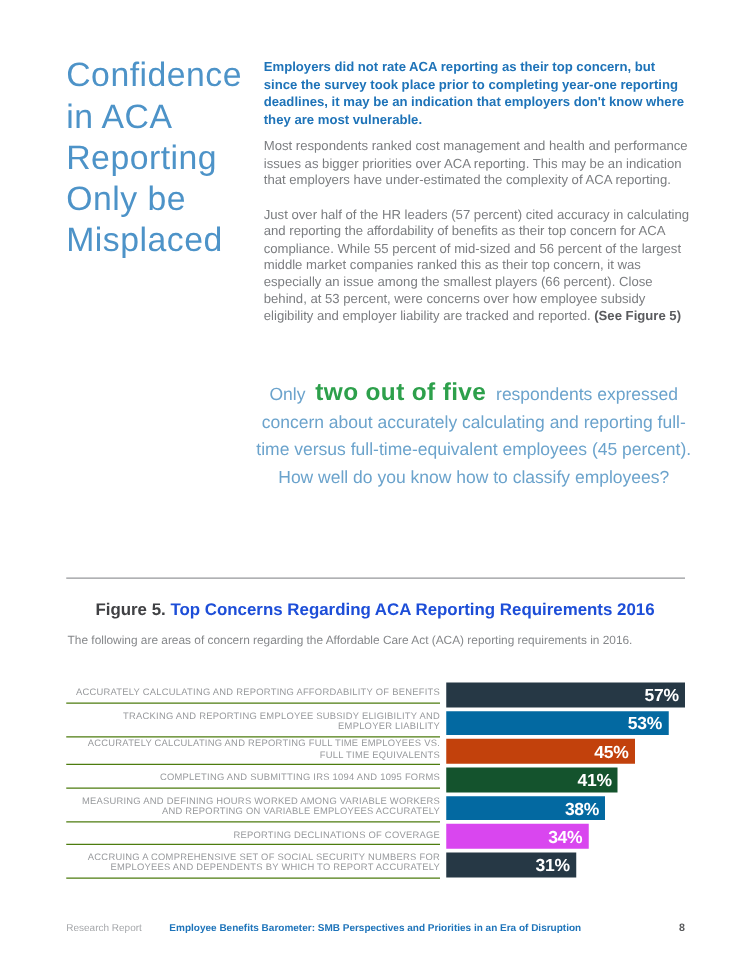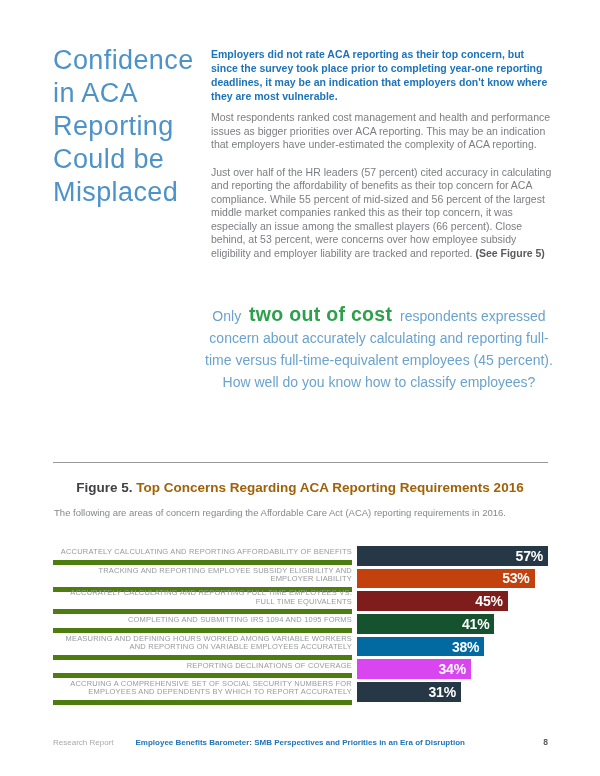--- a/index.html
+++ b/index.html
@@ -52,21 +52,21 @@
     position:absolute; left:53px; top:462px; width:495px; height:1px;
     background:#96989b; border:none;
   }
   
   .figure-title {
     position:absolute; left:0; top:480px; width:600px;
     text-align:center;
     font-size:13.5px; font-weight:bold;
   }
   .fig-label { color:#404144; }
-  .fig-name  { color:#a16207; }
+  .fig-name  { color:#1d4ed8; }
   .figure-sub {
     position:absolute; left:0; top:507px; width:560px;
     text-align:center;
     font-size:9.5px; color:#85878a;
   }
   
   .chart {
     position:absolute; left:53px; top:545px; width:495px;
   }
   .chart-row {
@@ -77,21 +77,21 @@
     width:299px;
     display:flex; flex-direction:column; justify-content:center;
   }
   .chart-label {
     display:block; width:100%;
     text-align:right;
     font-size:7.5px; line-height:8.5px; letter-spacing:0.2px;
     text-transform:uppercase;
     color:#97999c;
     padding-bottom:3px;
-    border-bottom:5px solid #4d7c0f;
+    border-bottom:1px solid #4d7c0f;
   }
   .bar-area {
     width:191px; margin-left:5px;
     position:relative;
   }
   .bar {
     height:19.5px; margin-top:1px;
     background:#263845;
     display:flex; align-items:center; justify-content:flex-end;
     padding-right:5px;
@@ -110,30 +110,30 @@
   .footer-page   { color:#58595b; font-weight:bold; margin-left:auto; font-size:8.5px; }
 </style>
 </head>
 <body>
 
 <div class="page">
 
   <h1 class="page-title">Confidence
 in ACA
 Reporting
-Could be
+Only be
 Misplaced</h1>
 
   <div class="text-col">
     <p class="lead">Employers did not rate ACA reporting as their top concern, but since the survey took place prior to completing year-one reporting deadlines, it may be an indication that employers don't know where they are most vulnerable.</p>
     <p class="body-para">Most respondents ranked cost management and health and performance issues as bigger priorities over ACA reporting. This may be an indication that employers have under-estimated the complexity of ACA reporting.</p>
     <p class="body-para second"><span>Just over half of the HR leaders (57 percent) cited accuracy in calculating and reporting the affordability of benefits as their top concern for ACA compliance. While 55 percent of mid-sized and 56 percent of the largest middle market companies ranked this as their top concern, it was especially an issue among the smallest players (66 percent). Close behind, at 53 percent, were concerns over how employee subsidy eligibility and employer liability are tracked and reported. </span><span class="see-figure">(See Figure 5)</span></p>
   </div>
 
-  <div class="callout"><span>Only </span><span class="callout-highlight">two out of cost</span><span> respondents expressed concern about accurately calculating and reporting full-time versus full-time-equivalent employees (45 percent). How well do you know how to classify employees?</span></div>
+  <div class="callout"><span>Only </span><span class="callout-highlight">two out of five</span><span> respondents expressed concern about accurately calculating and reporting full-time versus full-time-equivalent employees (45 percent). How well do you know how to classify employees?</span></div>
 
   <hr class="divider">
 
   <h2 class="figure-title"><span class="fig-label">Figure 5. </span><span class="fig-name">Top Concerns Regarding ACA Reporting Requirements 2016</span></h2>
   <p class="figure-sub">The following are areas of concern regarding the Affordable Care Act (ACA) reporting requirements in 2016.</p>
 
   <div class="chart">
     <div class="chart-row">
       <div class="chart-label-wrap">
           <span class="chart-label">ACCURATELY CALCULATING AND REPORTING AFFORDABILITY OF BENEFITS</span>
@@ -142,31 +142,31 @@
           <div class="bar" style="width: 100%; background: rgb(38, 56, 69);">
             <span class="bar-value">57%</span>
           </div>
         </div>
     </div>
     <div class="chart-row">
       <div class="chart-label-wrap">
           <span class="chart-label">TRACKING AND REPORTING EMPLOYEE SUBSIDY ELIGIBILITY AND EMPLOYER LIABILITY</span>
         </div>
       <div class="bar-area">
-          <div class="bar" style="width: 92.9825%; background: #c2410c;">
+          <div class="bar" style="width: 92.9825%; background: #0369a1;">
             <span class="bar-value">53%</span>
           </div>
         </div>
     </div>
     <div class="chart-row">
       <div class="chart-label-wrap">
           <span class="chart-label">ACCURATELY CALCULATING AND REPORTING FULL TIME EMPLOYEES VS. FULL TIME EQUIVALENTS</span>
         </div>
       <div class="bar-area">
-          <div class="bar" style="width: 78.9474%; background: #7f1d1d;">
+          <div class="bar" style="width: 78.9474%; background: #c2410c;">
             <span class="bar-value">45%</span>
           </div>
         </div>
     </div>
     <div class="chart-row">
       <div class="chart-label-wrap">
           <span class="chart-label">COMPLETING AND SUBMITTING IRS 1094 AND 1095 FORMS</span>
         </div>
       <div class="bar-area">
           <div class="bar" style="width: 71.9298%; background: #14532d;">

